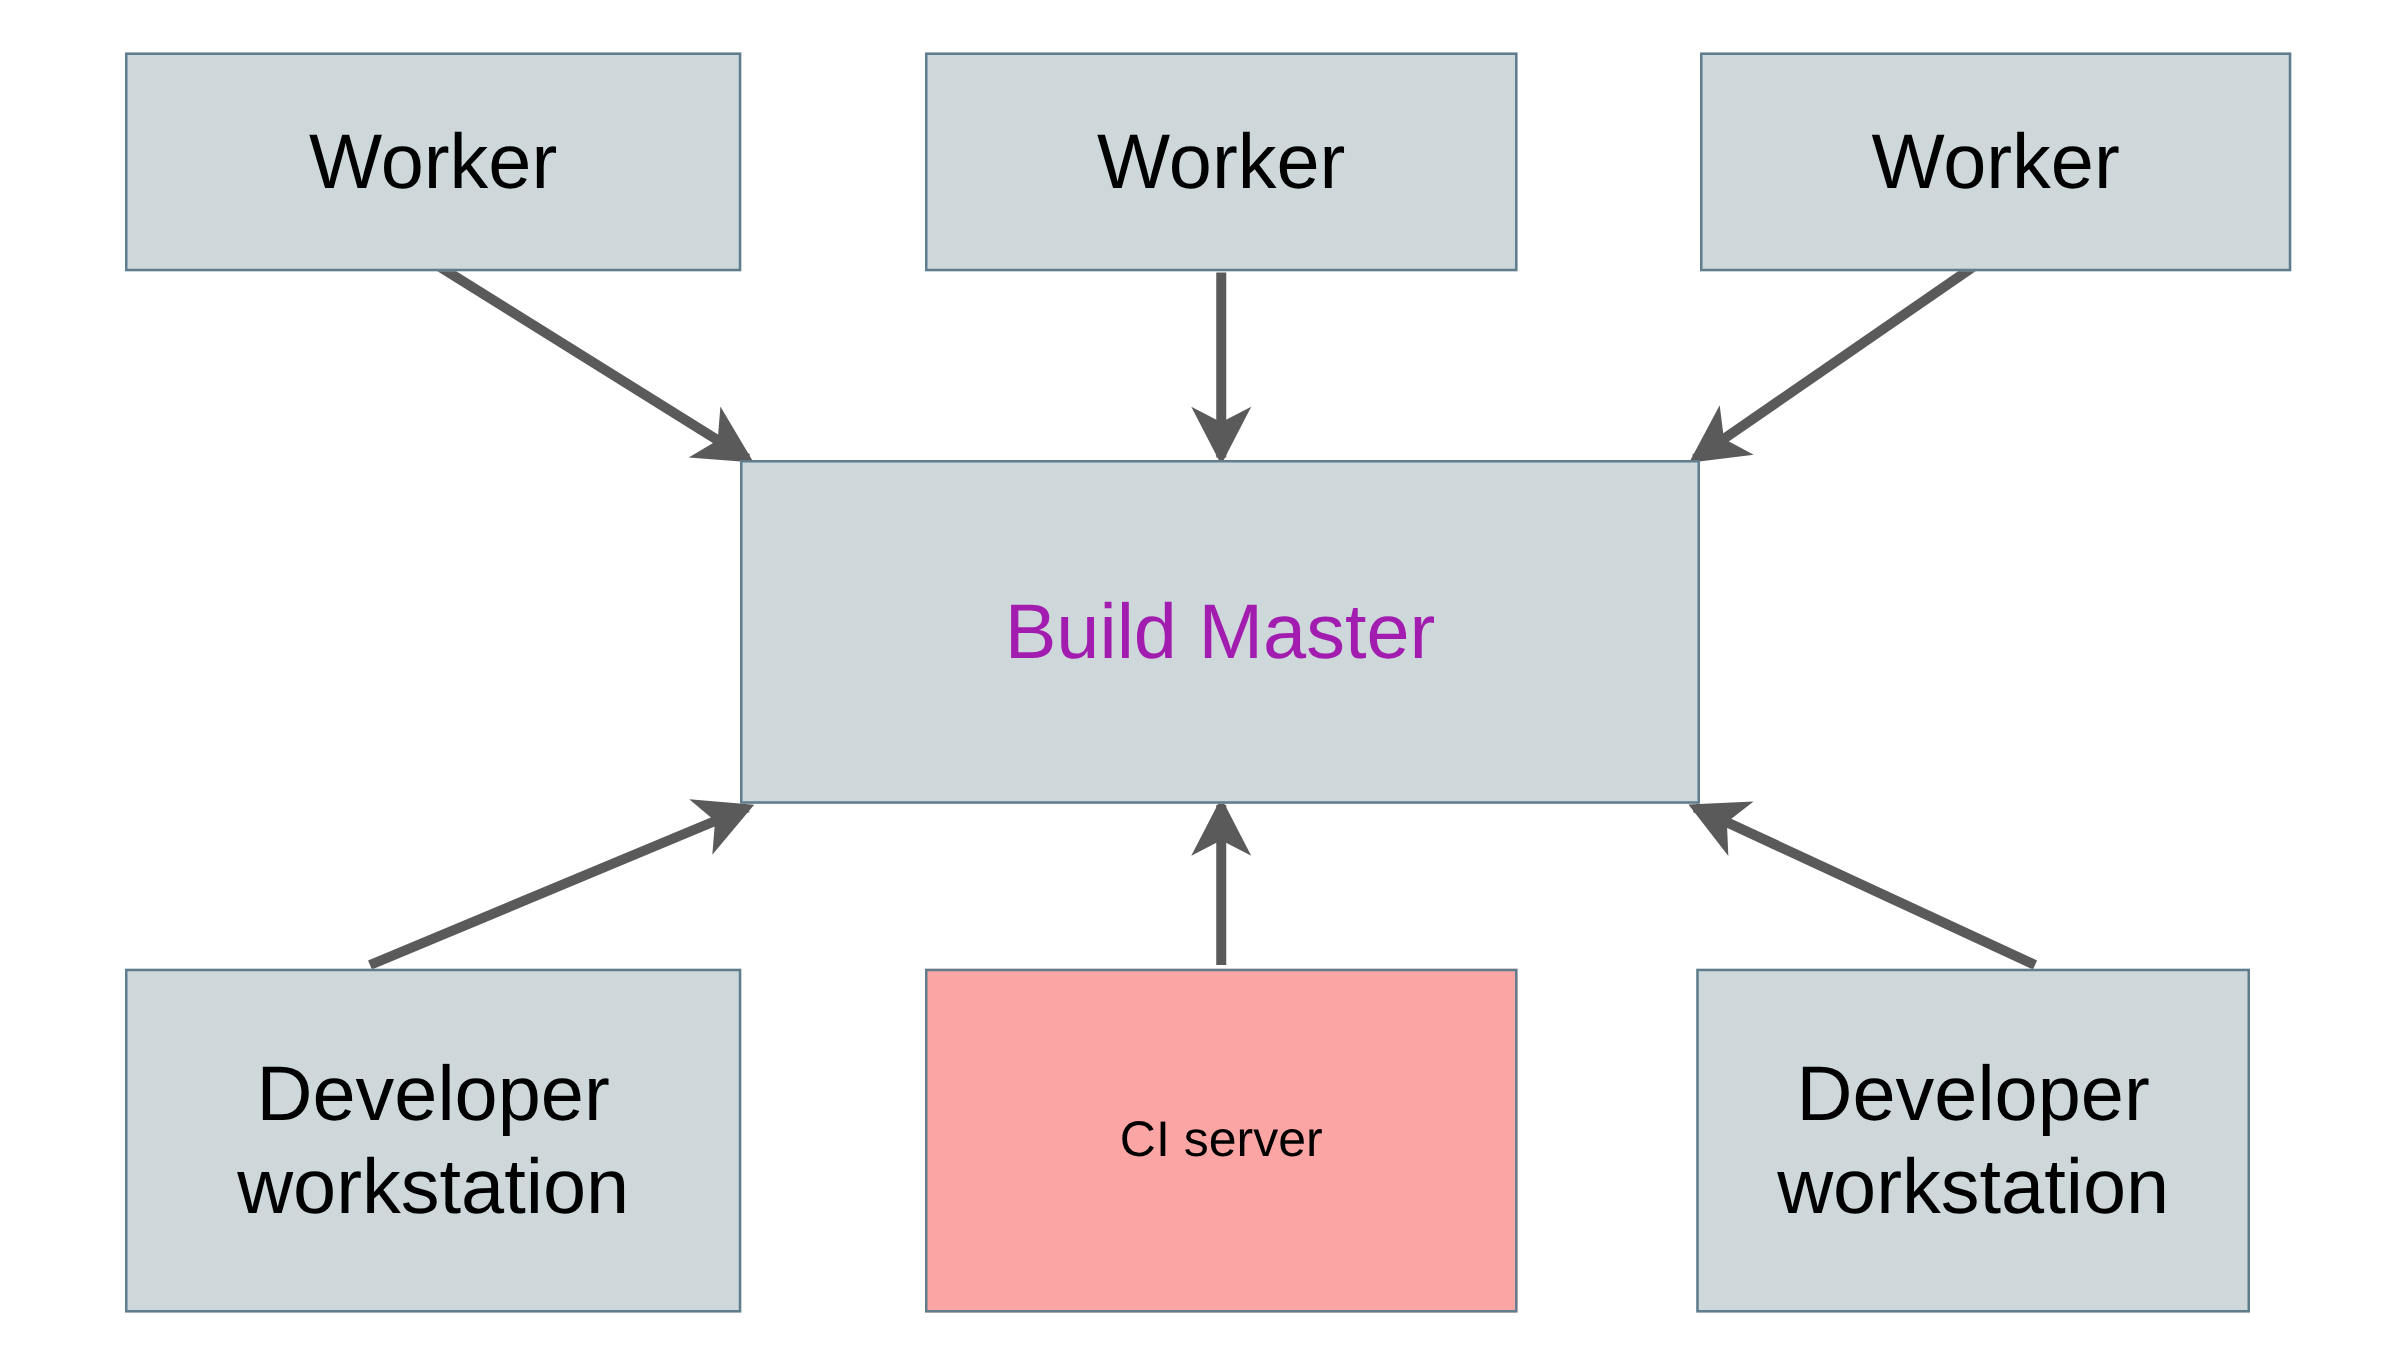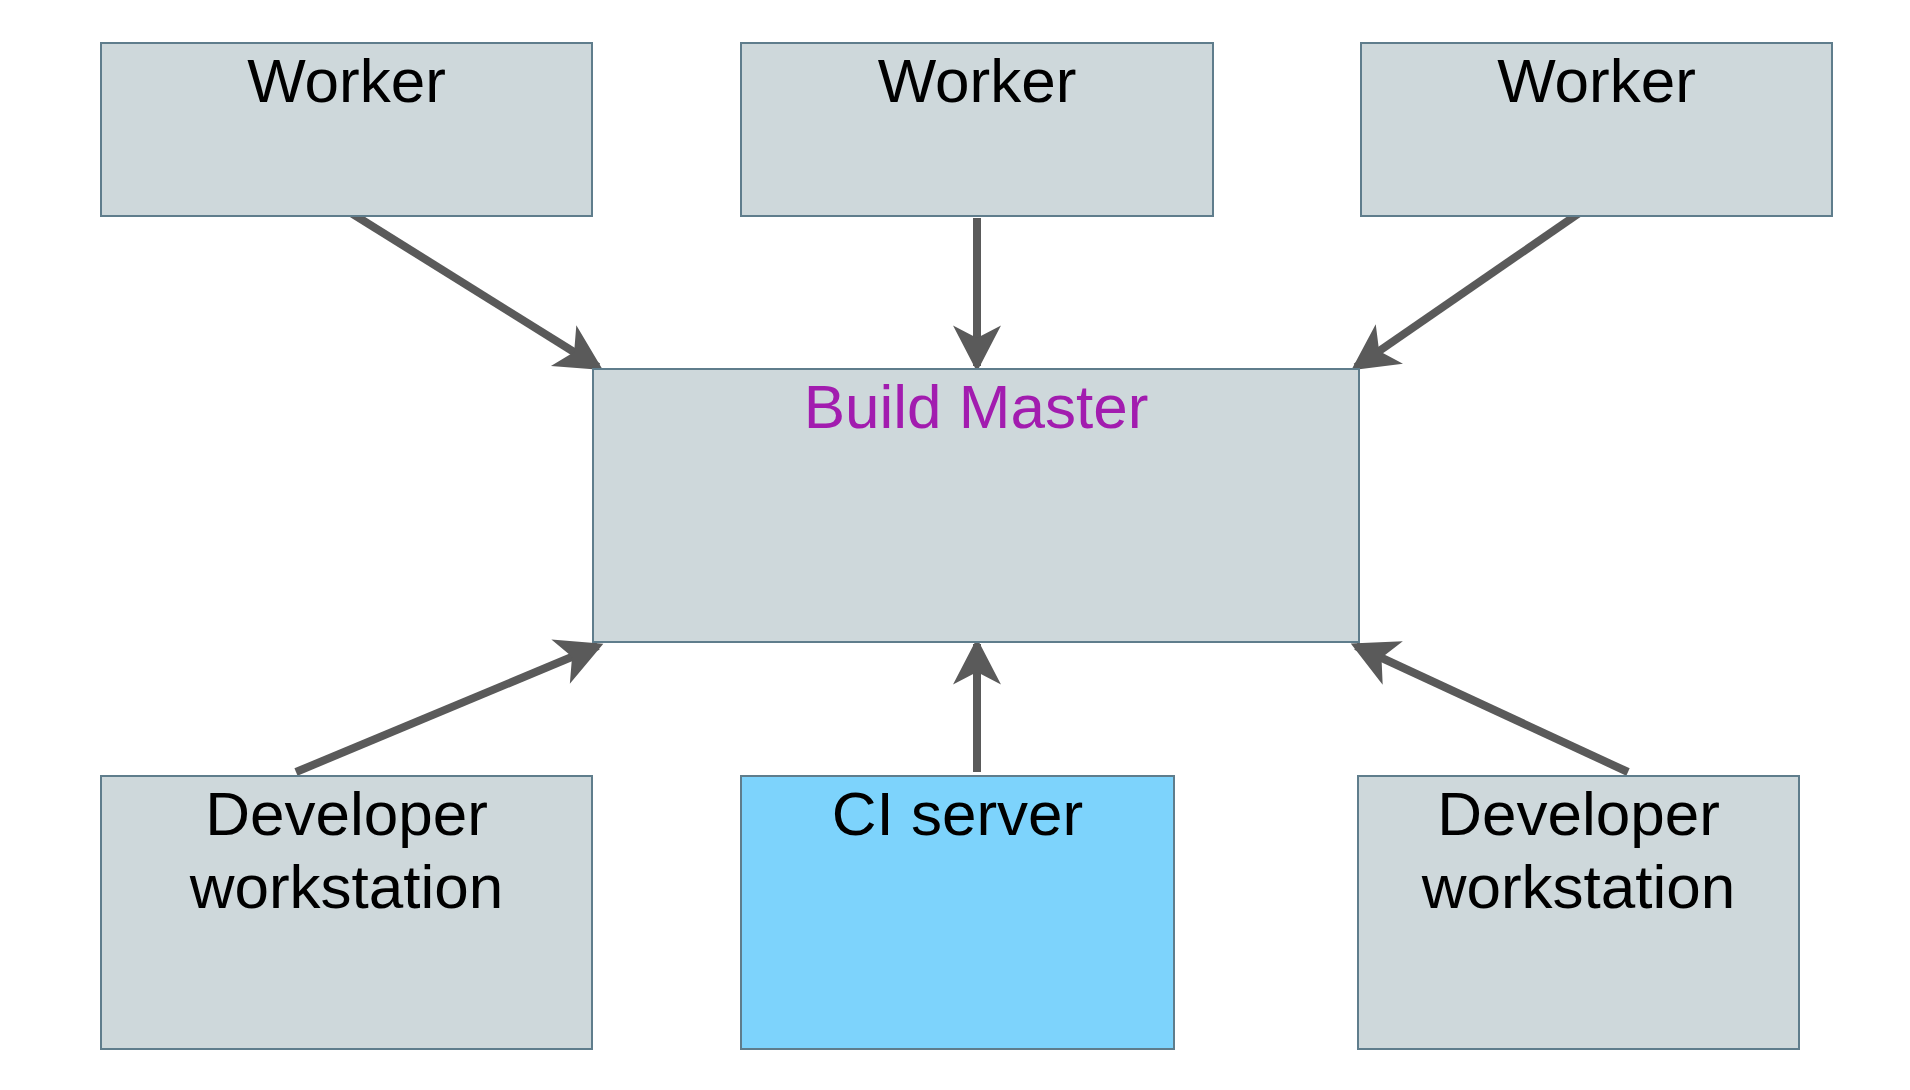--- a/index.html
+++ b/index.html
@@ -16,20 +16,21 @@
     height: 1090px;
     background: #ffffff;
     overflow: hidden;
   }
   .node {
     position: absolute;
     box-sizing: border-box;
     background: #ced8db;
     border: 2px solid #5f7d8c;
     display: flex;
+    align-items: center;
     justify-content: center;
     text-align: center;
     color: #000000;
     line-height: 1.18;
     white-space: pre-line;
     font-weight: 400;
   }
   .node-label {
     display: block;
     width: 100%;
@@ -81,21 +82,21 @@
 
   <div class="node" style="left: 592px; top: 368px; width: 768px; height: 275px; background: rgb(206, 216, 219); border-color: rgb(95, 125, 140); color: #a21caf; font-size: 62px;">
     <span class="node-label">Build Master</span>
   </div>
 
   <div class="node" style="left: 100px; top: 775px; width: 493px; height: 275px; background: rgb(206, 216, 219); border-color: rgb(95, 125, 140); color: rgb(0, 0, 0); font-size: 62px;">
     <span class="node-label">Developer
 workstation</span>
   </div>
 
-  <div class="node" style="left: 740px; top: 775px; width: 435px; height: 275px; background: #7dd3fc; border-color: rgb(95, 125, 140); color: rgb(0, 0, 0); font-size: 62px;">
+  <div class="node" style="left: 740px; top: 775px; width: 474px; height: 275px; background: #fca5a5; border-color: rgb(95, 125, 140); color: rgb(0, 0, 0); font-size: 40px;">
     <span class="node-label">CI server</span>
   </div>
 
   <div class="node" style="left: 1357px; top: 775px; width: 443px; height: 275px; background: rgb(206, 216, 219); border-color: rgb(95, 125, 140); color: rgb(0, 0, 0); font-size: 62px;">
     <span class="node-label">Developer
 workstation</span>
   </div>
 
 </div>
 

